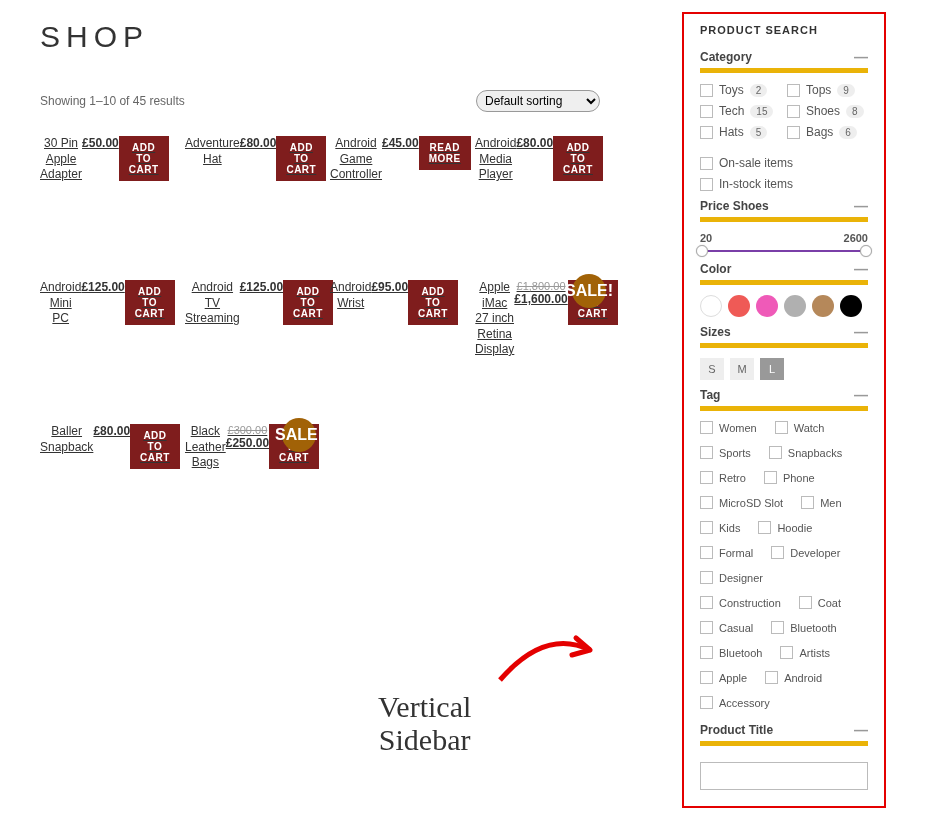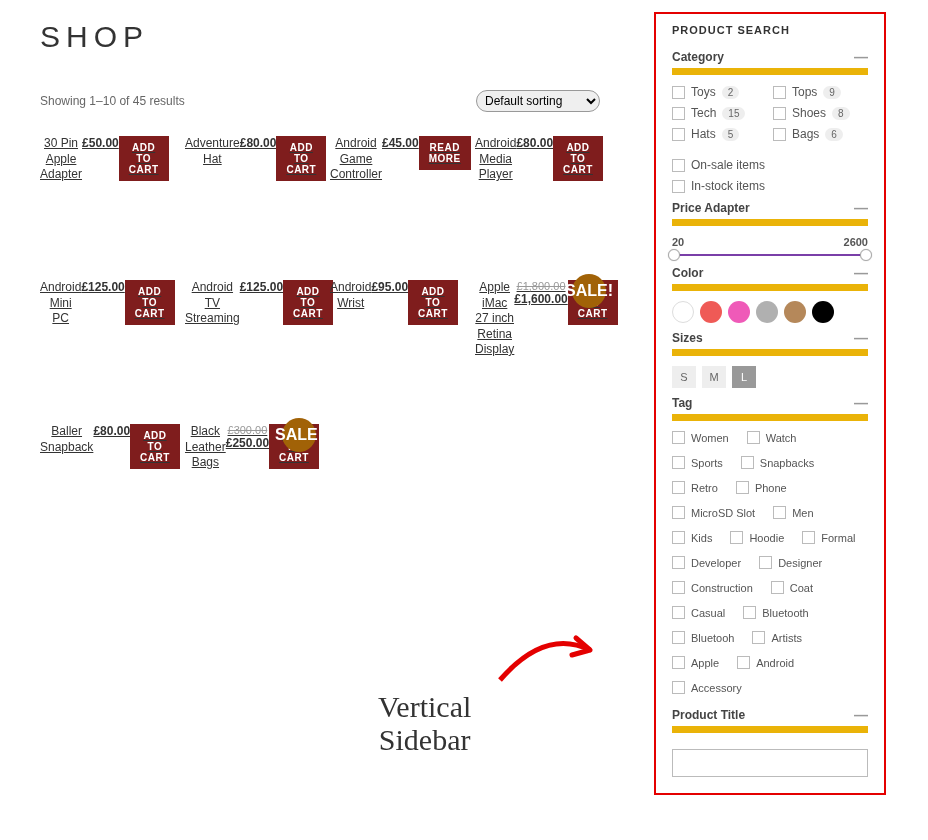--- a/index.html
+++ b/index.html
@@ -89,38 +89,38 @@
     display: flex;
     align-items: center;
     justify-content: center;
   }
 
   
   .sidebar {
     position: absolute;
     right: 42px;
     top: 12px;
-    width: 232px;
+    width: 204px;
     border: 2px solid #e40000;
     padding: 10px 16px 16px 16px;
     font-size: 12px;
     color: #444;
   }
   .side-title {
     font-size: 11px;
     font-weight: 700;
     letter-spacing: 1px;
     color: #333;
     margin-bottom: 14px;
   }
   .sec-head {
     display: flex;
     justify-content: space-between;
     align-items: center;
-    border-bottom: 7px solid #eab308;
+    border-bottom: 5px solid #eab308;
     padding-bottom: 4px;
     margin-bottom: 10px;
     margin-top: 8px;
     font-size: 12px;
     font-weight: 700;
     color: #444;
   }
   .collapse { color: #999; font-size: 14px; line-height: 10px; cursor: pointer; }
   .cat-cols { display: flex; gap: 6px; }
   .cat-col { flex: 1; }
@@ -381,21 +381,21 @@
         <span class="checkbox"></span>
         <span>On-sale items</span>
       </div>
       <div class="check-row">
         <span class="checkbox"></span>
         <span>In-stock items</span>
       </div>
     </div>
 
   <div class="sec-head">
-    <span>Price Adapter</span>
+    <span>Price Shoes</span>
     <span class="collapse">—</span>
   </div>
   <div class="price-row">
     <span>20</span>
     <span>2600</span>
   </div>
   <div class="slider-track">
     <div class="slider-thumb" style="left:-4px"></div>
     <div class="slider-thumb" style="right:-4px"></div>
   </div>

